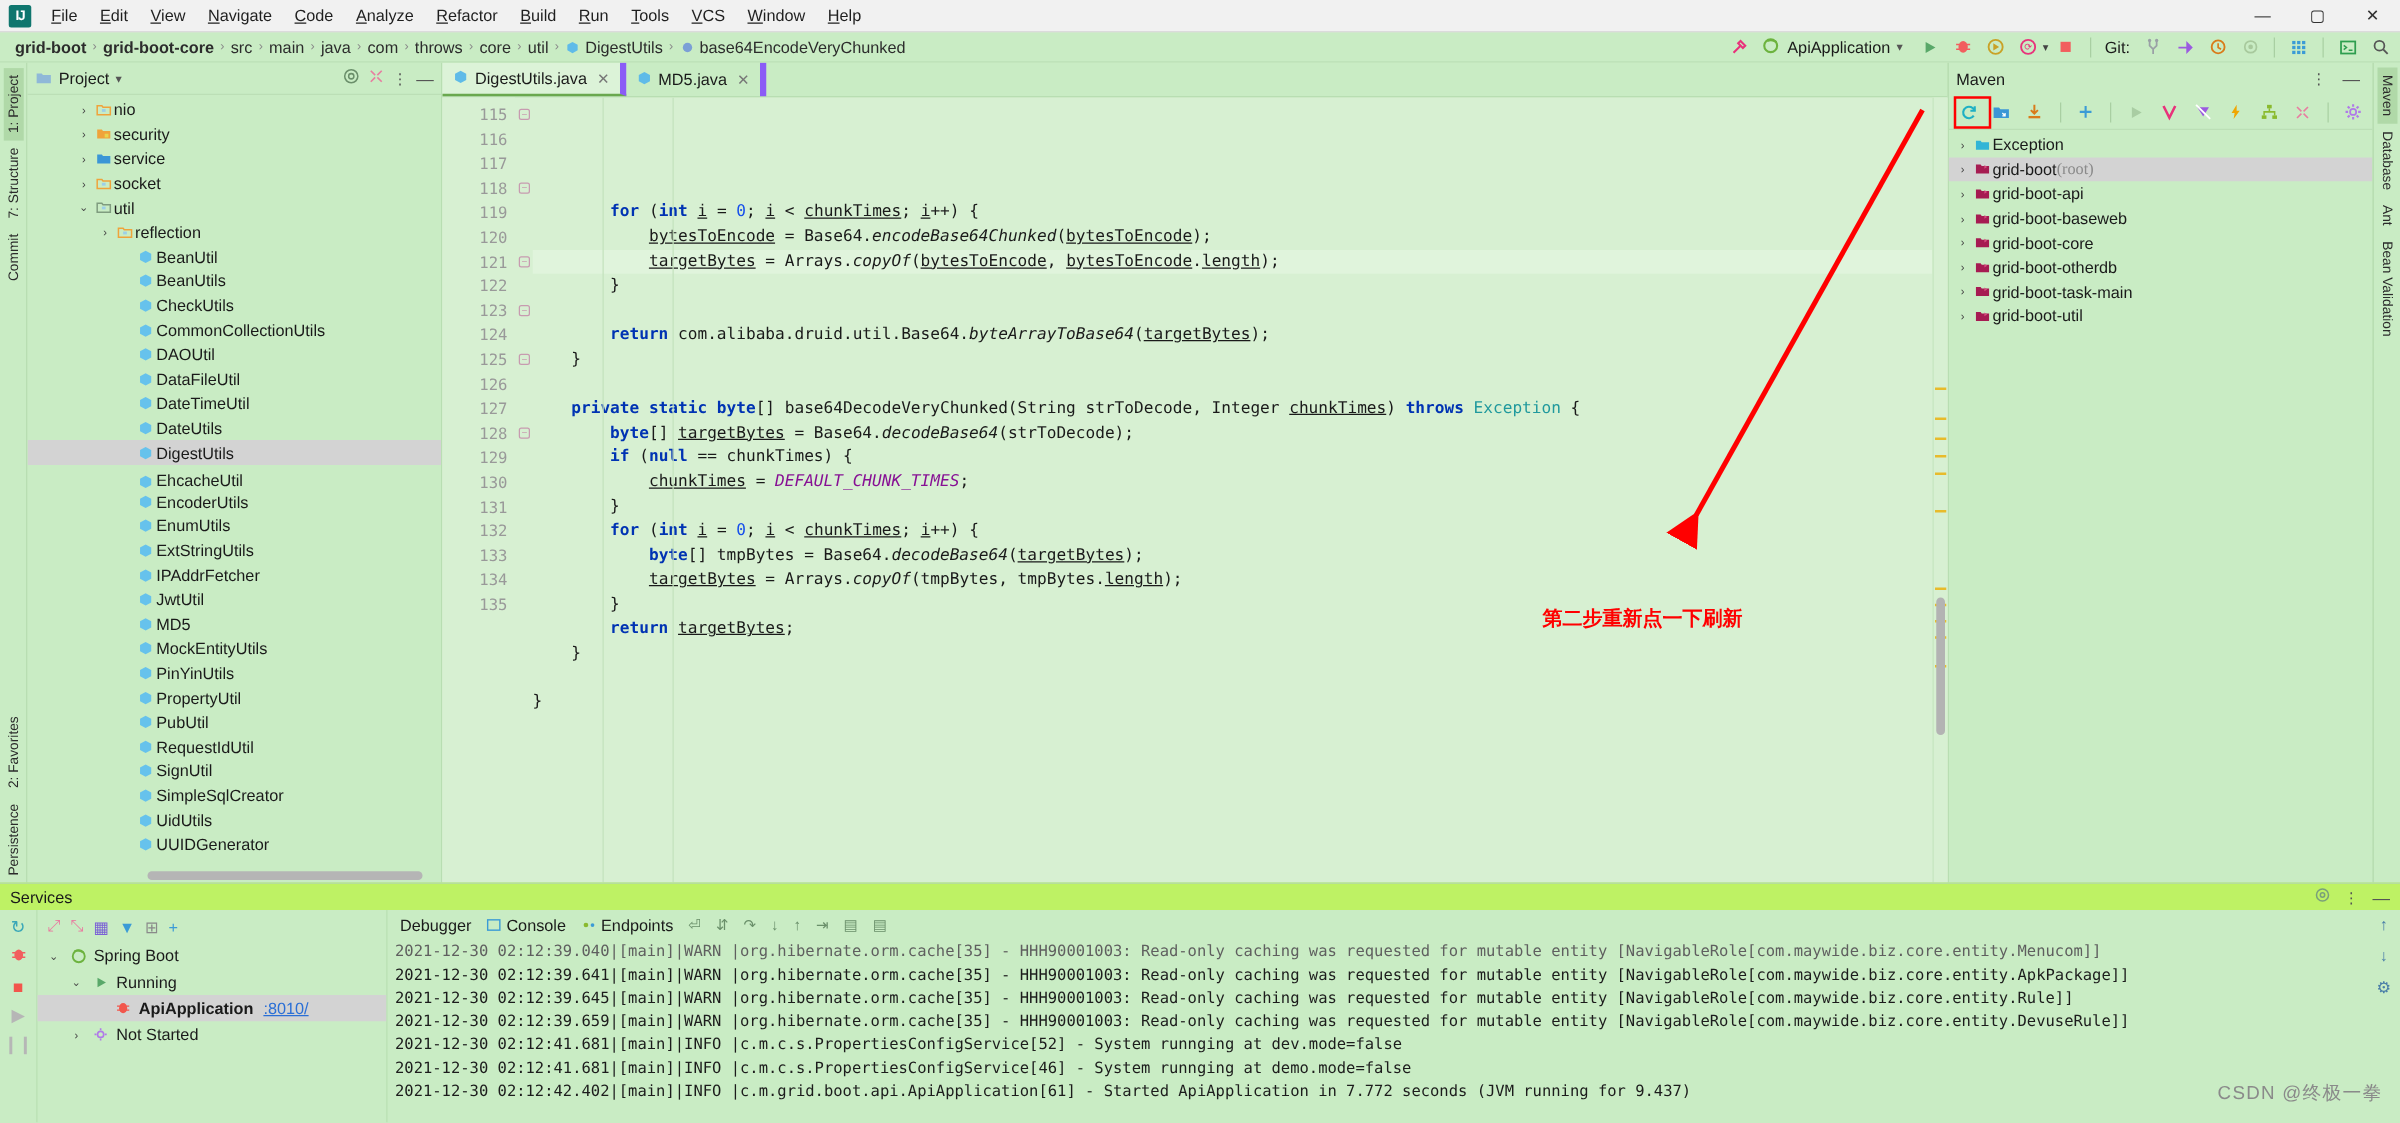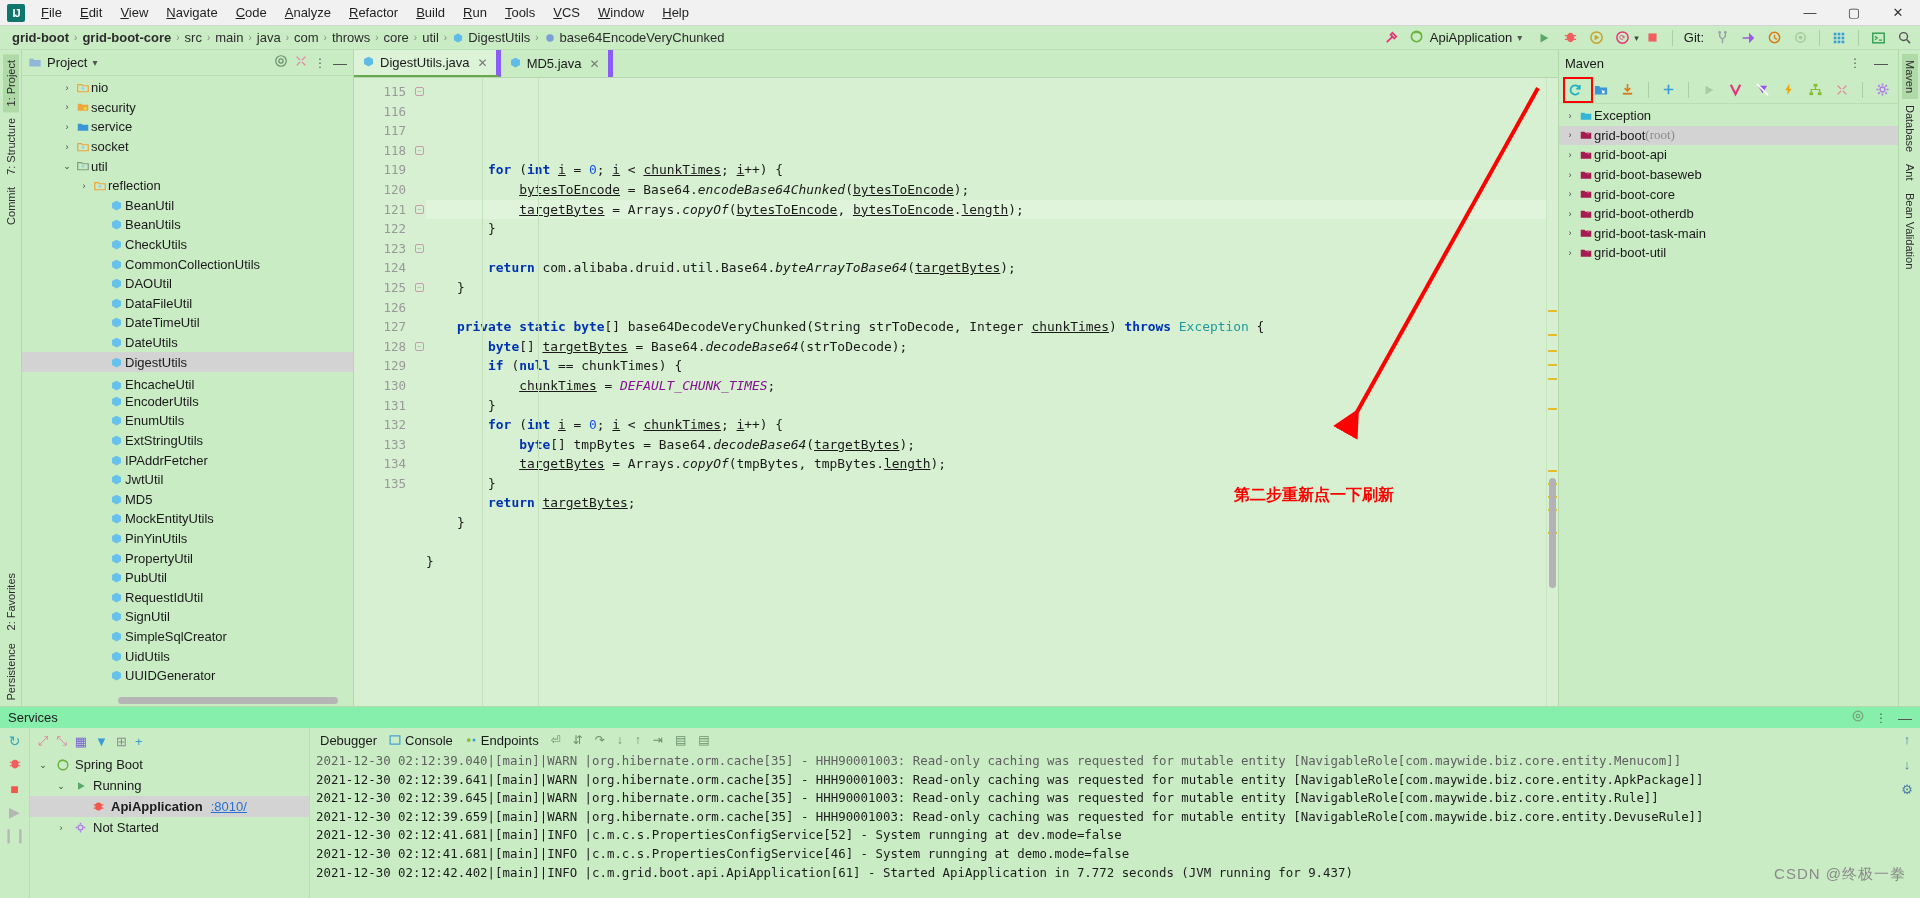--- a/index.html
+++ b/index.html
@@ -94,21 +94,21 @@
   
   .mavenpanel { width:340px; background:#c9ecc4; border-left:1px solid #b3d9ac; display:flex; flex-direction:column;
      flex:0 0 340px;}
   .mvhead { height:26px; display:flex; align-items:center; padding:0 6px; font-size:13px;}
   .mvtoolbar { height:28px; display:flex; align-items:center; gap:3px; padding:0 4px; border-bottom:1px solid #bcdfb6;
      position:relative;}
   .mvtoolbar .tb-ico { width:26px; height:22px;}
   .redbox { position:absolute; left:4px; top:1px; width:30px; height:26px; border:2.5px solid #ff0000; }
   .mvtree { flex:1; padding-top:2px;}
   .servicesbar { height:22px; display:flex; align-items:center; padding-left:8px; font-size:13px;
-     border-top:1px solid #b3d9ac; background:#86efac; position:relative;}
+     border-top:1px solid #b3d9ac; background:#bef264; position:relative;}
   .servicesbar .acts { margin-left:auto; display:flex; gap:10px; padding-right:8px; align-items:center;}
   .servicesbody { flex:1; display:flex; min-height:0; background:#c9ecc4;}
   .svcstrip { width:30px; display:flex; flex-direction:column; align-items:center; gap:9px; padding-top:6px;
      border-right:1px solid #b9dfb2; flex:0 0 30px;}
   .svctree { width:280px; display:flex; flex-direction:column; border-right:1px solid #b9dfb2; flex:0 0 280px;}
   .svctoolbar { height:26px; display:flex; align-items:center; gap:8px; padding:0 8px; }
   .svcrow { height:21px; display:flex; align-items:center; font-size:13px; padding-left:4px; gap:4px; white-space:nowrap;}
   .svcrow.sel { background:#d3d3d3; }
   .console { flex:1; display:flex; flex-direction:column; min-width:0;}
   .contabs { height:24px; display:flex; align-items:center; gap:12px; padding:0 10px; font-size:13px;}

